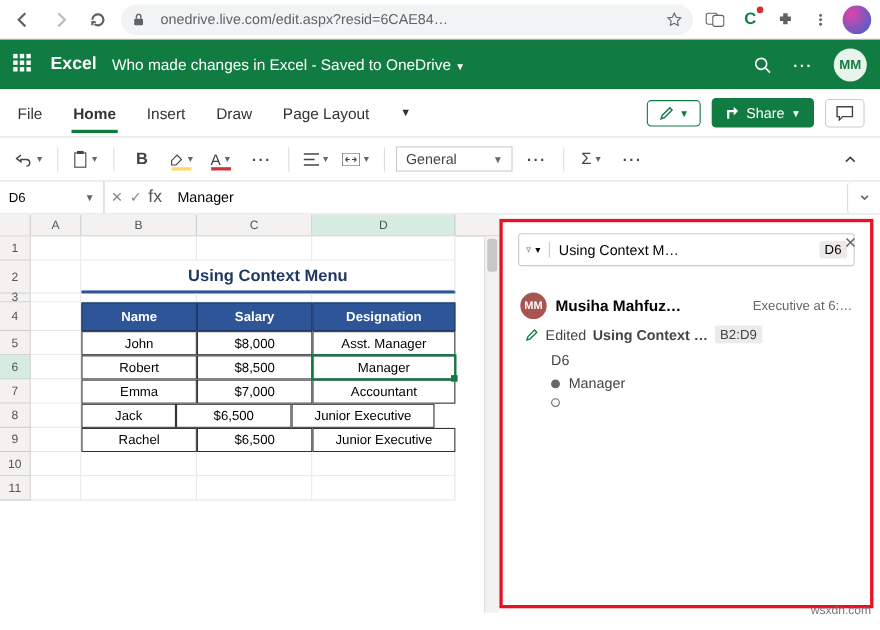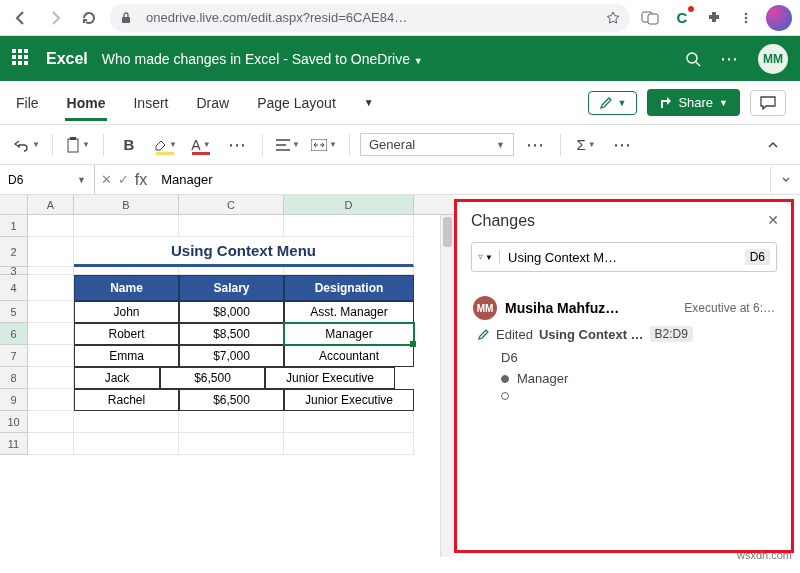--- a/index.html
+++ b/index.html
@@ -34,21 +34,21 @@
 .share-btn { background:#107c41; color:#fff; border-radius:4px; padding:6px 12px; font-size:13px; display:flex; align-items:center; gap:6px; }
 .comment-btn { border:1px solid #ccc; border-radius:4px; padding:5px 9px; color:#333; }
 
 
 .toolbar { height: 40px; display:flex; align-items:center; padding: 0 12px; gap: 6px; border-bottom: 1px solid #e0e0e0; color:#444; }
 .tbtn { width: 30px; height: 28px; display:flex; align-items:center; justify-content:center; border-radius:3px; position:relative; }
 .tbtn .caret { font-size:8px; margin-left:2px; color:#666; }
 .sep { width:1px; height:22px; background:#ddd; margin:0 4px; }
 .font-color-bar { position:absolute; bottom:4px; left:6px; right:6px; height:3px; background:#d13438; }
 .fill-bar { position:absolute; bottom:4px; left:6px; right:6px; height:3px; background:#ffd966; }
-.numfmt { border:1px solid #ccc; padding:3px 8px; font-size:13px; width:154px; display:flex; align-items:center; justify-content:space-between; }
+.numfmt { border:1px solid #ccc; padding:3px 8px; font-size:13px; width:106px; display:flex; align-items:center; justify-content:space-between; }
 
 
 .fbar { height: 30px; display:flex; align-items:center; border-bottom:1px solid #e0e0e0; }
 .namebox { width:95px; border-right:1px solid #ccc; padding:0 8px; font-size:12px; display:flex; align-items:center; justify-content:space-between; height:100%; }
 .fb-btns { display:flex; align-items:center; padding:0 6px; gap:6px; color:#888; }
 .fx { color:#555; font-size:16px; }
 .formula-input { flex:1; padding:0 8px; font-size:13px; }
 
 
 .work { display:flex; height: calc(573px - 36px - 45px - 44px - 40px - 30px - 16px); }
@@ -387,21 +387,20 @@
           <div class="cell" style="width:105px"></div>
           <div class="cell" style="width:130px"></div>
         </div>
     </div>
     <div class="vscroll">
         <div class="thumb"></div>
       </div>
   </div>
 
   <div class="changes">
-    <h3>Changes</h3>
     <div class="close">✕</div>
     <div class="filter-row">
       <div class="filter-icon">
           <svg width="14" height="14" viewBox="0 0 14 14">
             <path d="M1 2h12L8 8v4l-2 1V8z" fill="none" stroke="#444" stroke-width="1.2"></path>
           </svg>
           <span style="font-size:8px;margin-left:2px;">▼</span>
         </div>
       <span style="flex:1;white-space:nowrap;overflow:hidden;text-overflow:ellipsis;">Using Context M…</span>
       <span class="cellref">D6</span>

